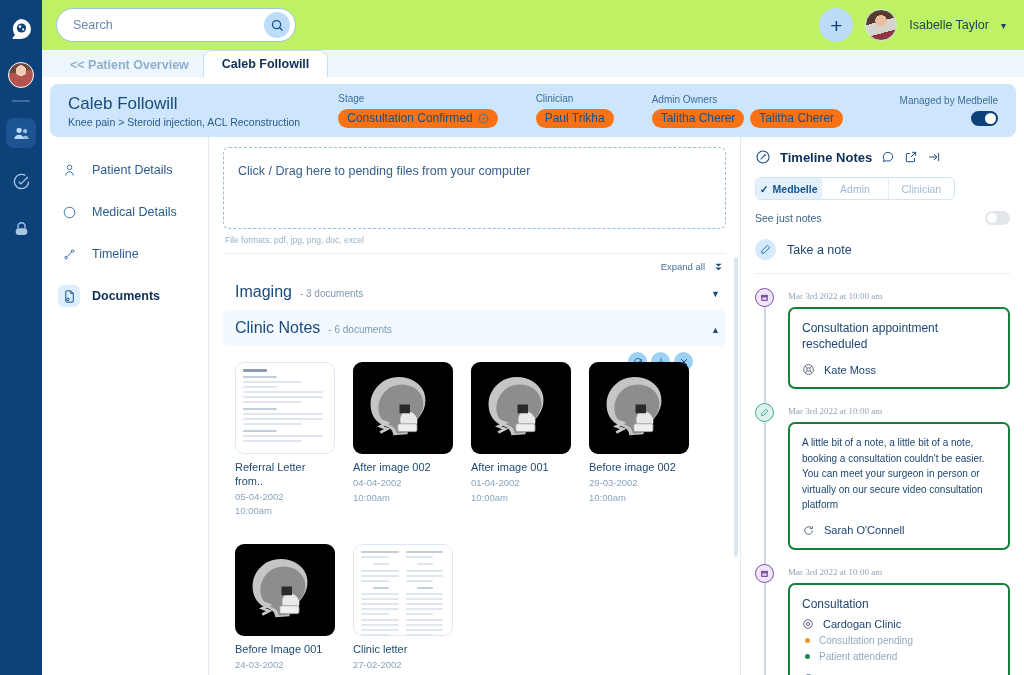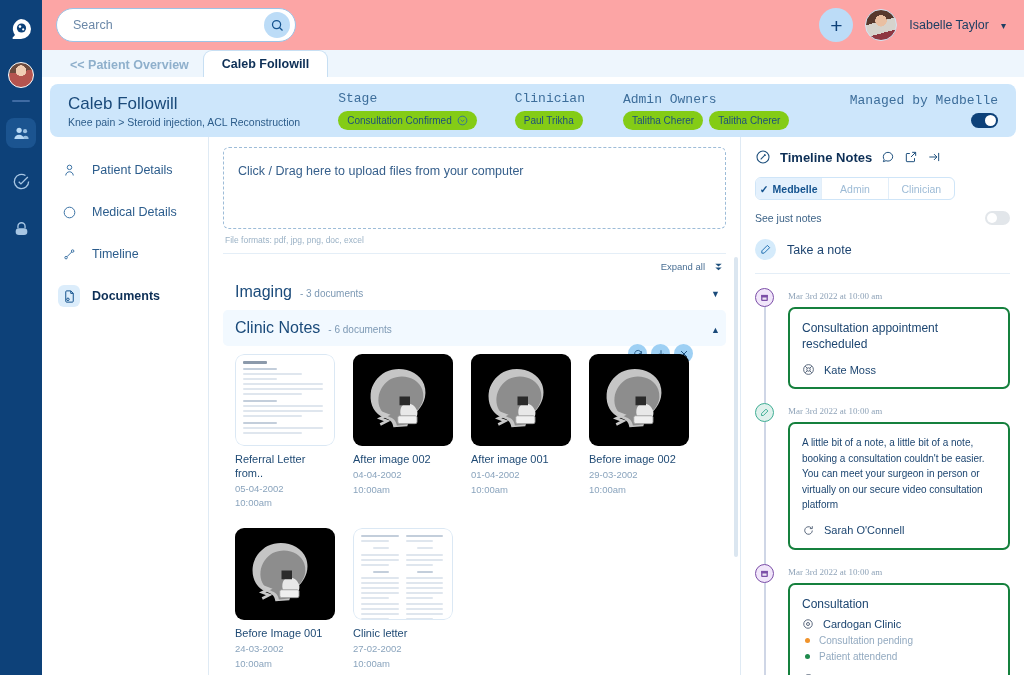--- a/index.html
+++ b/index.html
@@ -33,21 +33,21 @@
     display: flex; align-items: center; justify-content: center;
   }
   .rail-item.active { background: #1b5490; }
 
   
   .main { flex: 1 1 auto; display: flex; flex-direction: column; height: 675px; background: #eef6fd; }
 
   
   .topbar {
     height: 50px; display: flex; align-items: center;
-    padding: 0 18px 0 14px; background: #fca5a5; flex: 0 0 50px;
+    padding: 0 18px 0 14px; background: #bef264; flex: 0 0 50px;
   }
   .search {
     width: 240px; height: 34px; border: 1px solid #9cc3e6; border-radius: 18px;
     background: #ffffff; display: flex; align-items: center;
     padding: 0 5px 0 16px;
   }
   .search input {
     flex: 1; border: none; outline: none; font-size: 12.5px;
     color: #2e4c6d; font-family: "Liberation Sans", sans-serif; background: transparent;
   }
@@ -91,24 +91,24 @@
 
   
   .banner {
     margin: 7px 8px 0 8px; background: #cde6fb; border-radius: 8px;
     height: 53px; display: flex; align-items: center; padding: 0 18px;
     flex: 0 0 53px;
   }
   .ban-name { font-size: 17px; color: #1a4a7a; margin-bottom: 2px; }
   .ban-sub { font-size: 10.5px; color: #2c5c8a; }
   .ban-block { margin-left: 38px; }
-  .ban-label { font-size: 13px; color: #3d6e9b; margin-bottom: 4px; font-family: Liberation Mono, monospace; }
+  .ban-label { font-size: 10px; color: #3d6e9b; margin-bottom: 4px; }
   .pill {
-    background: #84cc16; border-radius: 11px; height: 19px; display: inline-flex;
-    align-items: center; padding: 0 9px; font-size: 10px; color: #1d4f7c; gap: 5px;
+    background: #f97316; border-radius: 11px; height: 19px; display: inline-flex;
+    align-items: center; padding: 0 9px; font-size: 12px; color: #1d4f7c; gap: 5px;
   }
   .pill-row { display: flex; gap: 6px; }
   .ban-right { margin-left: auto; text-align: right; }
   .toggle {
     width: 27px; height: 15px; border-radius: 8px; background: #0d4179;
     position: relative; margin-left: auto; margin-top: 5px;
   }
   .toggle::after {
     content: ''; position: absolute; right: 2px; top: 2px;
     width: 11px; height: 11px; border-radius: 50%; background: #fff;
@@ -151,21 +151,21 @@
   .sec-head {
     display: flex; align-items: baseline; padding: 9px 6px 9px 12px;
     border-radius: 5px;
   }
   .sec-head.on { background: #f2f9ff; }
   .sec-title { font-size: 16px; color: #1a4a7a; }
   .sec-count { font-size: 10px; color: #7d99b4; margin-left: 8px; }
   .sec-chev { margin-left: auto; color: #1a4a7a; font-size: 9px; }
 
   .thumbs { display: flex; flex-wrap: wrap; gap: 18px; padding: 8px 0 0 12px; }
-  .thumb { width: 100px; position: relative; }
+  .thumb { width: 100px; position: relative; margin-top: 8px; }
   .thumb-img {
     width: 100px; height: 92px; border-radius: 9px; overflow: hidden;
     position: relative;
   }
   .xray {
     width: 100%; height: 100%; background: #000;
     display: flex; align-items: center; justify-content: center;
   }
   .doc-page {
     width: 100%; height: 100%; background: #fff; border: 1px solid #dbe8f4;
@@ -404,21 +404,21 @@
                 <path d="M14 3v4h4"></path>
                   <circle cx="9.5" cy="16.5" r="2"></circle>
               </svg>
             </span>
             <span>Documents</span>
           </div>
         </div>
 
         <div class="center">
           <div class="dropzone">
-            <span>Click / Drag here to upload files from your computer</span>
+            <span>Click / Drag here to pending files from your computer</span>
           </div>
           <div class="formats">File formats: pdf, jpg, png, doc, excel</div>
           <div class="rule"></div>
 
           <div class="expand-row">
             <span>Expand all</span>
             <span>
               <svg width="11" height="11" viewBox="0 0 24 24" fill="#1d4f7c">
                 <path d="M5 6h14l-7 6z"></path>
                   <path d="M5 14h14l-7 6z"></path>

